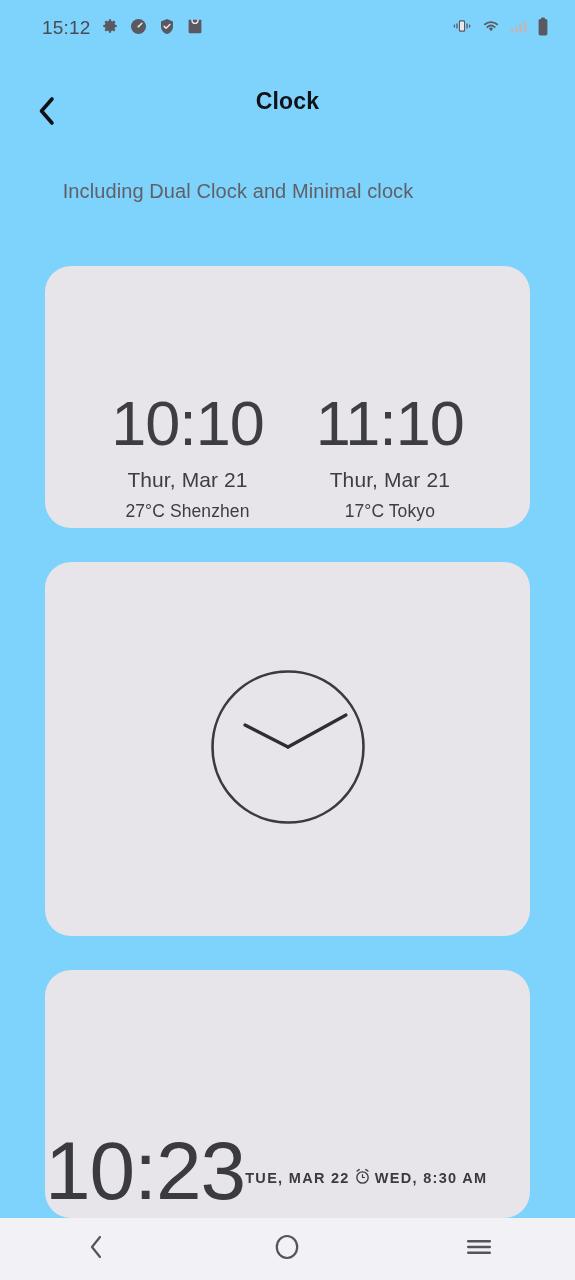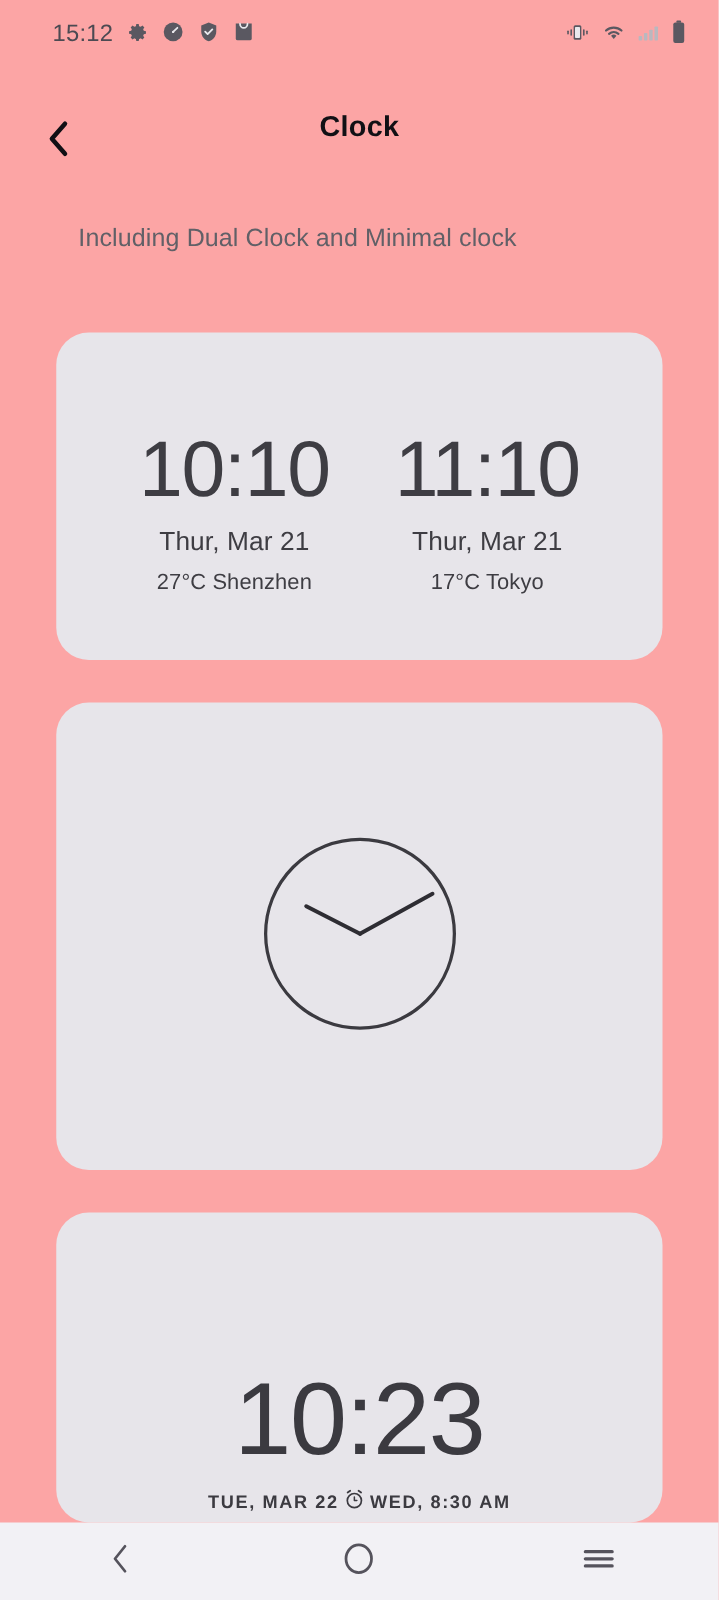--- a/index.html
+++ b/index.html
@@ -2,21 +2,21 @@
 <html><head>
 <meta charset="utf-8">
 <style>
   * { margin:0; padding:0; box-sizing:border-box; }
   html, body {
     width:575px; height:1280px;
     background:#f2f1f5;
     font-family:"Liberation Sans", sans-serif;
     overflow:hidden;
   }
-  .screen { position:relative; width:575px; height:1280px; background:#fca5a5; }
+  .screen { position:relative; width:575px; height:1280px; background:#7dd3fc; }
 
   
   .statusbar {
     position:absolute; top:0; left:0; width:575px; height:56px;
     display:flex; align-items:center; justify-content:space-between;
     padding:0 26px 0 42px;
   }
   .status-left { display:flex; align-items:center; gap:10px; }
   .status-time { font-size:19px; color:#4c4a52; letter-spacing:.2px; }
   .status-right { display:flex; align-items:center; gap:9px; }
@@ -45,42 +45,42 @@
   .card {
     position:absolute; left:45px; width:485px;
     background:#e7e5ea; border-radius:26px;
   }
   #card-dual   { top:266px; height:262px; }
   #card-analog { top:562px; height:374px; }
   #card-minimal{ top:970px; height:248px; overflow:hidden; }
 
   
   .dual-wrap {
-    position:absolute; top:16px; left:0; width:100%; height:100%;
-    display:flex; align-items:center; justify-content:center; gap:52px;
+    position:absolute; top:0; left:0; width:100%; height:100%;
+    display:flex; align-items:flex-end; justify-content:center; gap:52px;
     padding-bottom:6px;
   }
   .dual-col { text-align:center; }
   .dual-time {
     font-size:63px; font-weight:300; color:#3e3d43; line-height:1.02;
     letter-spacing:-1px;
   }
   .dual-date { font-size:21px; color:#3e3d43; margin-top:13px; letter-spacing:.1px; }
   .dual-weather { font-size:17.5px; color:#3e3d43; margin-top:9px; letter-spacing:.1px; }
 
   
   .analog-wrap {
     position:absolute; top:0; left:0; width:100%; height:100%;
     display:flex; align-items:center; justify-content:center;
   }
 
   
   .minimal-wrap {
     position:absolute; bottom:0; left:0; width:100%;
-    display:flex; flex-direction:column; align-items:center;
+    display:flex; align-items:center;
     padding-bottom:6px;
   }
   .minimal-time {
     font-size:82px; font-weight:300; color:#3b3a40; line-height:1;
     letter-spacing:-1px;
   }
   .minimal-sub {
     display:flex; align-items:center; gap:4px; margin-top:14px;
     font-size:14.5px; font-weight:bold; color:#3b3a40; letter-spacing:1.3px;
   }

